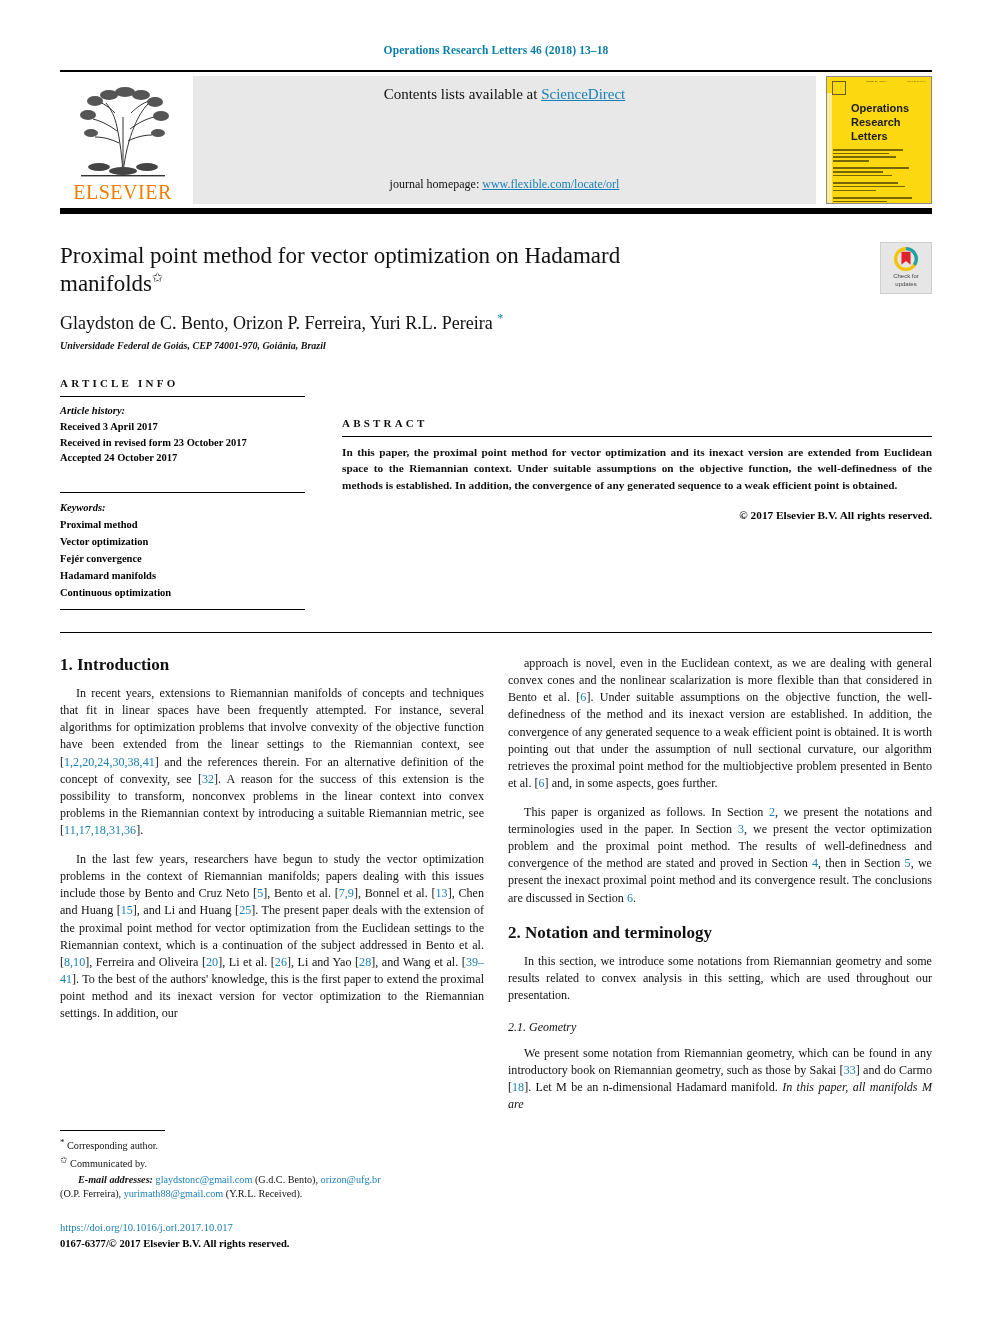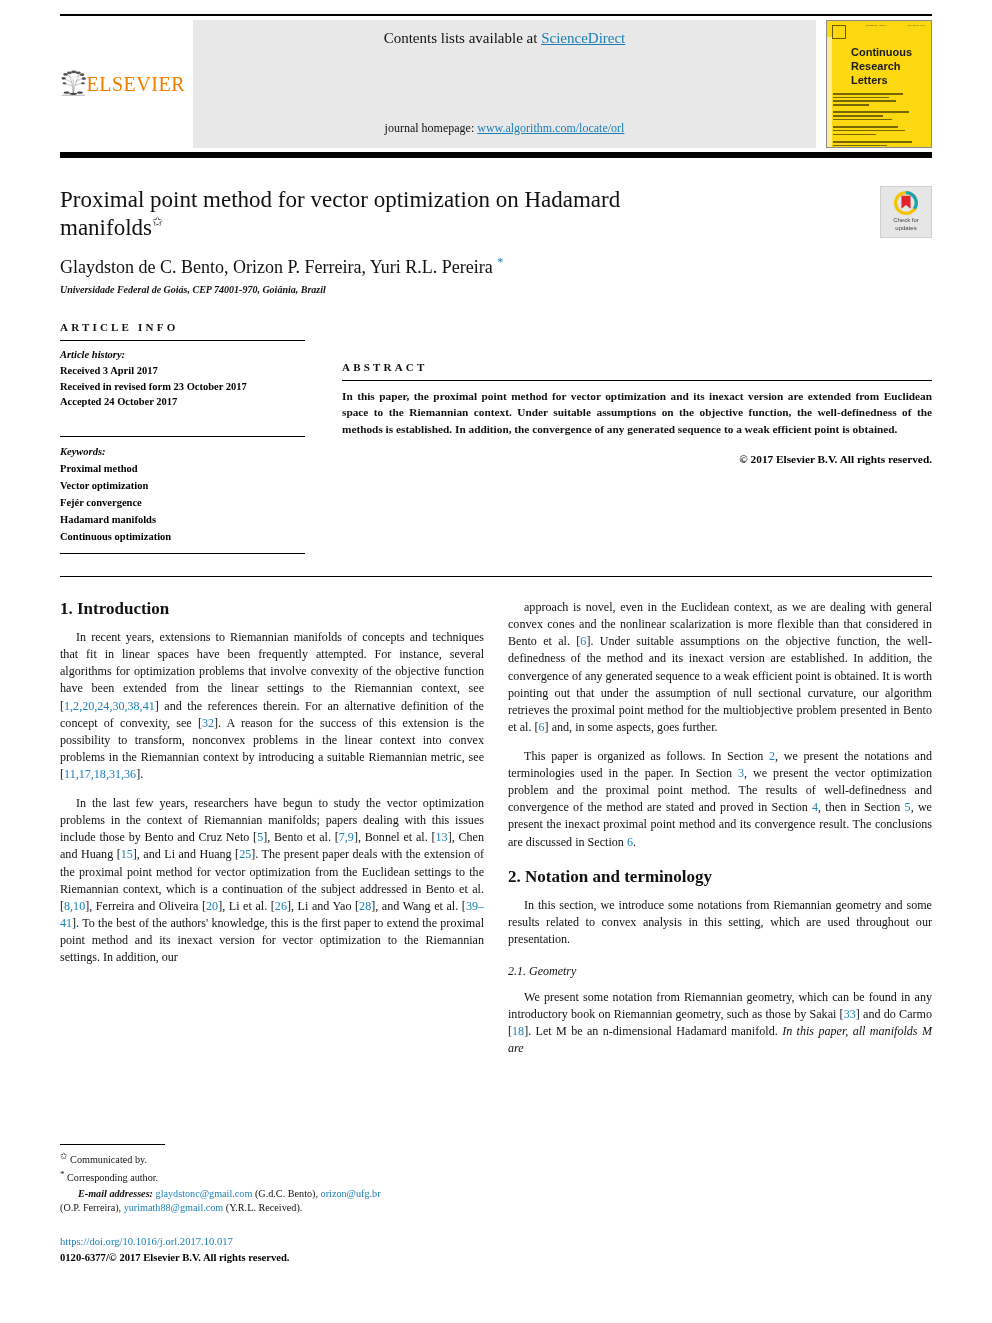--- a/index.html
+++ b/index.html
@@ -32,20 +32,21 @@
   .masthead {
     display: flex;
     align-items: stretch;
     height: 128px;
     margin-top: 4px;
   }
   .elsevier-logo {
     width: 125px;
     flex: 0 0 125px;
     display: flex;
+    flex-direction: column;
     align-items: center;
     justify-content: flex-end;
     padding-bottom: 2px;
   }
   .tree-svg { display:block; }
   .elsevier-word {
     font-family: "Liberation Serif", serif;
     font-size: 20px;
     letter-spacing: .5px;
     color: #ef7d00;
@@ -220,20 +221,21 @@
   .fn-indent { padding-left: 14px; text-indent: -14px; }
   .doi-block { margin-top: 18px; font-size: 10.6px; line-height: 1.45; }
   .doi-link { color: #1a7fb5; text-decoration: none; }
   .issn { font-weight: bold; }
 </style>
 </head>
 <body>
 
 <div class="page">
 
+  <div class="runninghead">Operations Research Letters 46 (2018) 13–18</div>
 
   <div class="masthead-wrap">
     <div class="rule-top"></div>
     <div class="masthead">
 
       <div class="elsevier-logo">
         <svg class="tree-svg" width="96" height="98" viewBox="0 0 96 98">
           <g fill="none" stroke="#333" stroke-width="1">
             <path d="M48 90 C47 74 45 58 42 44 C40 34 36 26 31 20"></path>
             <path d="M48 90 C50 72 54 56 59 44 C63 34 68 26 73 21"></path>
@@ -264,34 +266,34 @@
           <rect x="6" y="92" width="84" height="1.4" fill="#333"></rect>
         </svg>
         <div class="elsevier-word">ELSEVIER</div>
       </div>
 
       <div class="masthead-center">
         <div class="contents-line">
           <span>Contents lists available at </span><a class="sciencedirect" href="#">ScienceDirect</a>
         </div>
         <div class="homepage-line">
-          <span>journal homepage: </span><a class="homepage-url" href="#">www.algorithm.com/locate/orl</a>
+          <span>journal homepage: </span><a class="homepage-url" href="#">www.flexible.com/locate/orl</a>
         </div>
       </div>
 
       <div class="cover-thumb">
         <div class="cover-inner"></div>
         <div class="cover-white-l"></div>
         <div class="cover-topbar">
           <div class="cover-mini-logo"></div>
           <div class="cover-tinytext">Volume&nbsp;46&nbsp;&nbsp;Issue&nbsp;1</div>
           <div class="cover-tinytext">ISSN 0167-6377</div>
         </div>
         <div class="cover-title">
-          <div>Continuous</div>
+          <div>Operations</div>
           <div>Research</div>
           <div>Letters</div>
         </div>
         <div class="cover-toc">
           <i style="width:78%"></i>
             <i style="width:62%"></i>
             <i style="width:70%"></i>
             <i style="width:40%"></i>
           <i style="width:0"></i>
           <i style="width:84%"></i>
@@ -387,24 +389,24 @@
       <p class="para">In this section, we introduce some notations from Riemannian geometry and some results related to convex analysis in this setting, which are used throughout our presentation.</p>
 
       <h3 class="subsec">2.1. Geometry</h3>
 
       <p class="para"><span>We present some notation from Riemannian geometry, which can be found in any introductory book on Riemannian geometry, such as those by Sakai [</span><a class="ref" href="#">33</a><span>] and do Carmo [</span><a class="ref" href="#">18</a><span>]. Let M be an n-dimensional Hadamard manifold. </span><em>In this paper, all manifolds M are</em></p>
     </div>
   </div>
 
   <div class="footnotes">
     <div class="fn-rule"></div>
+    <div class="fn-line fn-indent"><span class="fn-mark">*</span> <span>Corresponding author.</span></div>
     <div class="fn-line fn-indent"><span class="fn-mark">✩</span> <span>Communicated by.</span></div>
-    <div class="fn-line fn-indent"><span class="fn-mark">*</span> <span>Corresponding author.</span></div>
     <div class="fn-line" style="padding-left:18px"><span class="fn-em">E-mail addresses:</span> <a class="doi-link" href="#">glaydstonc@gmail.com</a> <span>(G.d.C. Bento),</span> <a class="doi-link" href="#">orizon@ufg.br</a></div>
     <div class="fn-line"><span>(O.P. Ferreira),</span> <a class="doi-link" href="#">yurimath88@gmail.com</a> <span>(Y.R.L. Received).</span></div>
 
     <div class="doi-block">
       <a class="doi-link" href="#">https://doi.org/10.1016/j.orl.2017.10.017</a>
-      <div class="issn">0120-6377/© 2017 Elsevier B.V. All rights reserved.</div>
+      <div class="issn">0167-6377/© 2017 Elsevier B.V. All rights reserved.</div>
     </div>
   </div>
 
 </div>
 
 </body></html>

